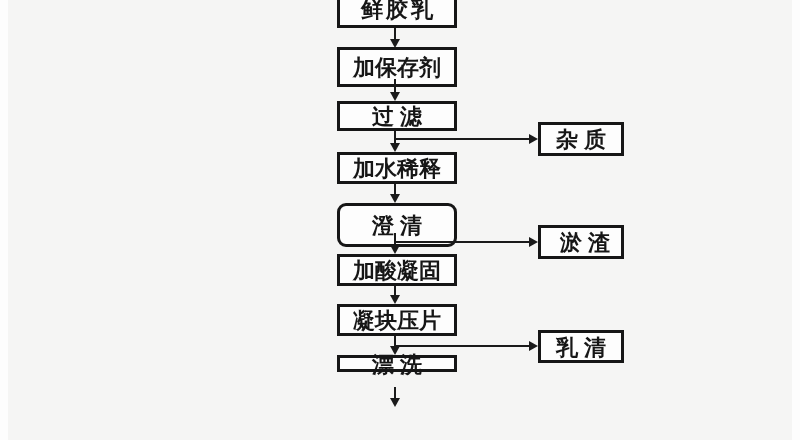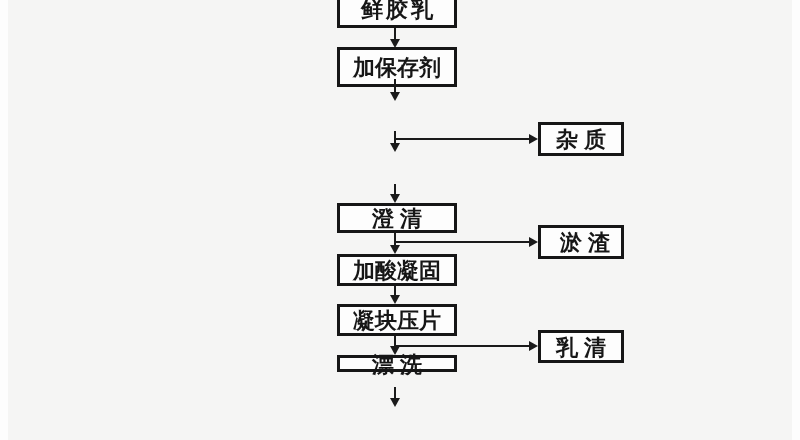--- a/index.html
+++ b/index.html
@@ -48,21 +48,27 @@
 <div class="stage">
   <div class="edge-strip edge-left"></div>
   <div class="edge-strip edge-right"></div>
 
   <div class="box" style="top:-10px;height:38px;">
     <span class="sp3">鲜胶乳</span>
   </div>
   <div class="box" style="top:47px;height:40px;">
     <span>加保存剂</span>
   </div>
-  <div class="box" style="top:203px;height:30px;">
+  <div class="box" style="top:101px;height:30px;">
+    <span class="sp2">过滤</span>
+  </div>
+  <div class="box" style="top:152px;height:32px;">
+    <span>加水稀释</span>
+  </div>
+  <div class="box" style="top:203px;height:44px;border-radius:9px;">
     <span class="sp2">澄清</span>
   </div>
   <div class="box" style="top:254px;height:32px;">
     <span>加酸凝固</span>
   </div>
   <div class="box" style="top:304px;height:32px;">
     <span>凝块压片</span>
   </div>
   <div class="box" style="top:355px;height:17px;text-align:center;">
     <span class="sp2">漂洗</span>

